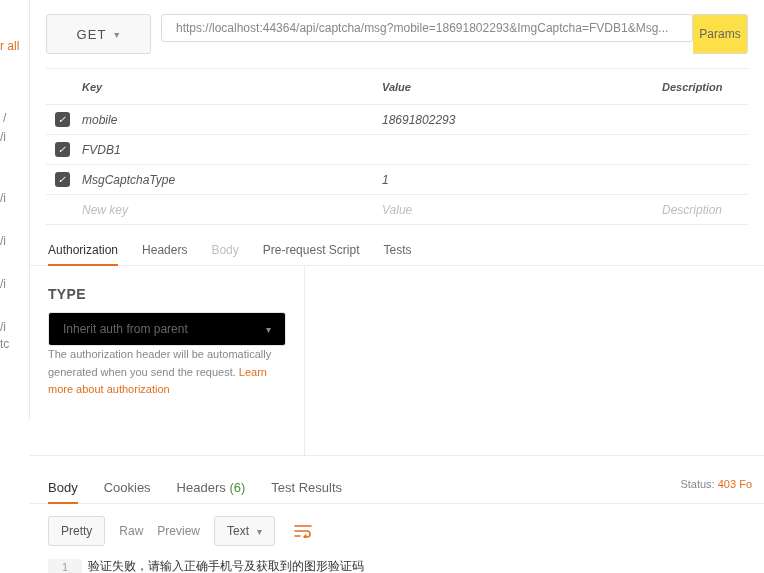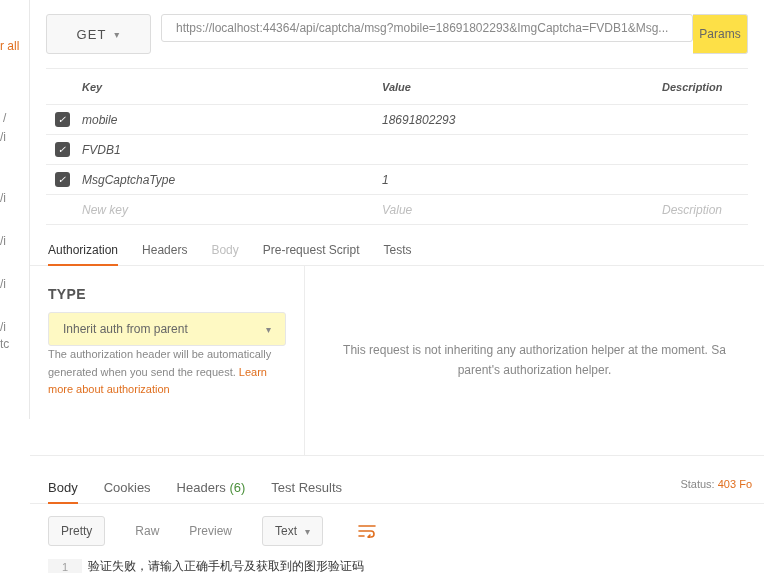--- a/index.html
+++ b/index.html
@@ -23,30 +23,30 @@
 .checkbox { width: 15px; height: 15px; border-radius: 3px; background: #505050; display: flex; align-items: center; justify-content: center; color: #fff; font-size: 10px; }
 .placeholder { color: #bebebe; }
 .tabs { display: flex; gap: 24px; padding: 10px 18px 0; border-bottom: 1px solid #ececec; margin-top: 2px; }
 .tab { font-size: 12px; color: #666; padding: 6px 0 8px; cursor: pointer; position: relative; }
 .tab.active { color: #333; font-weight: 500; }
 .tab.active::after { content: ""; position: absolute; left: 0; right: 0; bottom: -1px; height: 2px; background: #ed6b1f; }
 .tab.muted { color: #bfbfbf; }
 .auth-section { display: flex; border-bottom: 1px solid #ececec; min-height: 190px; }
 .auth-left { width: 275px; padding: 20px 18px; border-right: 1px solid #ececec; }
 .auth-label { font-size: 14px; font-weight: 600; color: #555; letter-spacing: 0.3px; }
-.auth-select { margin-top: 10px; height: 34px; background: #fef9c3; border: 1px solid #e6e6e6; border-radius: 3px; display: flex; align-items: center; justify-content: space-between; padding: 0 14px; font-size: 12px; color: #666; cursor: pointer; }
+.auth-select { margin-top: 10px; height: 34px; background: #000000; border: 1px solid #e6e6e6; border-radius: 3px; display: flex; align-items: center; justify-content: space-between; padding: 0 14px; font-size: 12px; color: #666; cursor: pointer; }
 .auth-note { font-size: 11px; color: #888; line-height: 1.6; }
 .auth-note a { color: #e06f1f; text-decoration: none; cursor: pointer; }
 .auth-right { flex: 1; display: flex; align-items: center; justify-content: center; padding: 20px; font-size: 12px; color: #888; line-height: 1.6; text-align: center; }
 .response-tabs { display: flex; align-items: center; gap: 26px; padding: 18px 18px 0; border-bottom: 1px solid #ececec; position: relative; }
 .response-tabs .tab { font-size: 13px; }
 .resp-count { color: #4a8f3a; }
 .status-area { position: absolute; right: 12px; top: 22px; font-size: 11px; color: #888; text-align: right; }
 .status-area .code { color: #e06f1f; }
-.response-toolbar { display: flex; align-items: center; gap: 30px; padding: 12px 18px; text-align: center; }
+.response-toolbar { display: flex; align-items: center; gap: 14px; padding: 12px 18px; text-align: center; }
 .tb-btn { height: 30px; padding: 0 12px; border: 1px solid #dcdcdc; border-radius: 3px; background: #f8f8f8; font-size: 12px; color: #555; display: flex; align-items: center; gap: 8px; cursor: pointer; }
 .tb-text { font-size: 12px; color: #8a8a8a; cursor: pointer; }
 .wrap-icon { width: 28px; height: 28px; display: flex; align-items: center; justify-content: center; color: #e06f1f; font-size: 16px; cursor: pointer; }
 .response-body { padding: 0 18px; }
 .line { display: flex; align-items: center; font-size: 12px; }
 .gutter { width: 34px; background: #f4f4f4; color: #a0a0a0; text-align: center; font-size: 11px; padding: 2px 0; }
 .code-text { padding-left: 6px; color: #333; font-family: Arial, sans-serif; }
 .chevron { font-size: 10px; color: #888; }
 </style>
 </head>
@@ -125,23 +125,20 @@
     <div class="auth-left">
       <div class="auth-label">TYPE</div>
       <div class="auth-select">
         <span>Inherit auth from parent</span>
         <span class="chevron">▾</span>
       </div>
       <div class="auth-note">
         <span>The authorization header will be automatically generated when you send the request. </span><a>Learn more about authorization</a>
       </div>
     </div>
-    <div class="auth-right">
-      <span>This request is not inheriting any authorization helper at the moment. Sa parent's authorization helper.</span>
-    </div>
   </div>
 
   <div class="response-tabs">
     <div class="tab active">Body</div>
     <div class="tab">Cookies</div>
     <div class="tab">
       <span>Headers</span>
       <span class="resp-count">(6)</span>
     </div>
     <div class="tab">Test Results</div>

